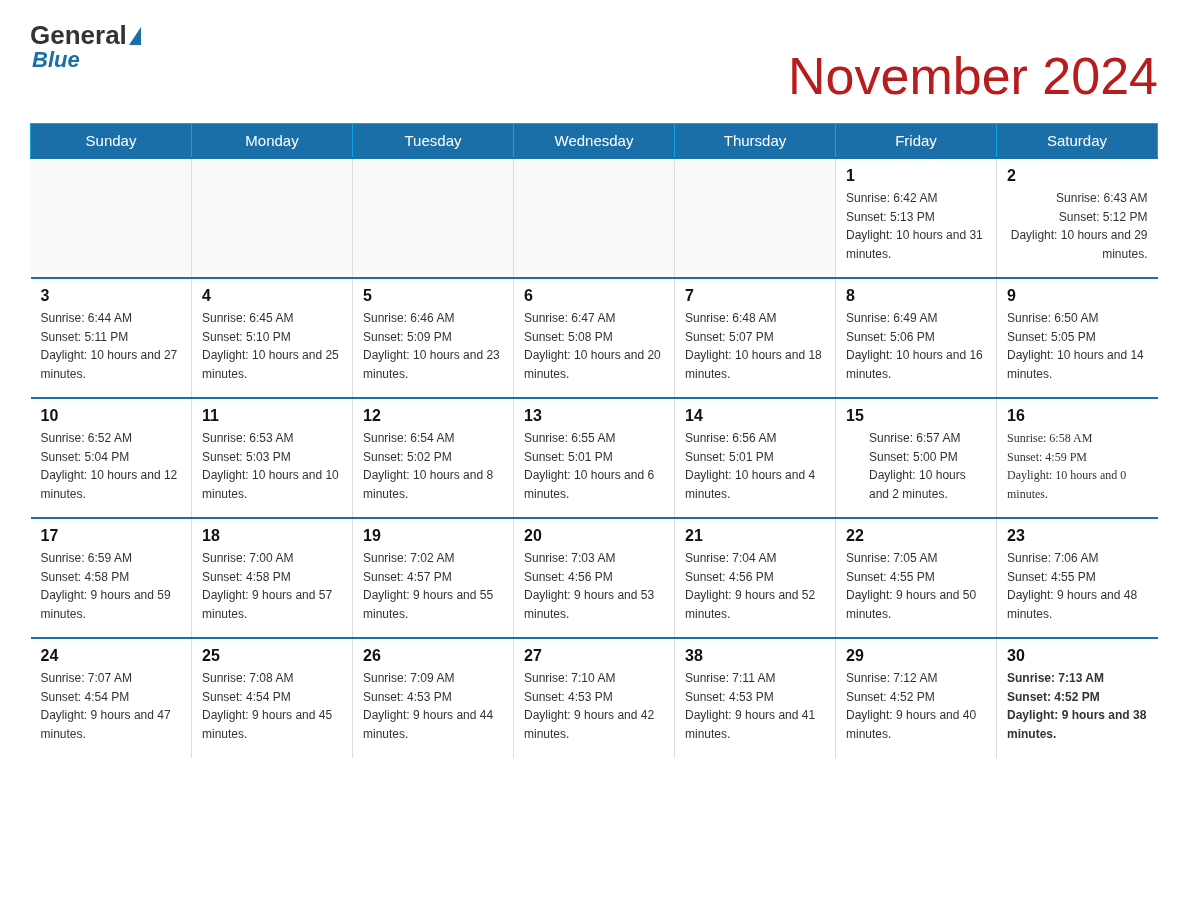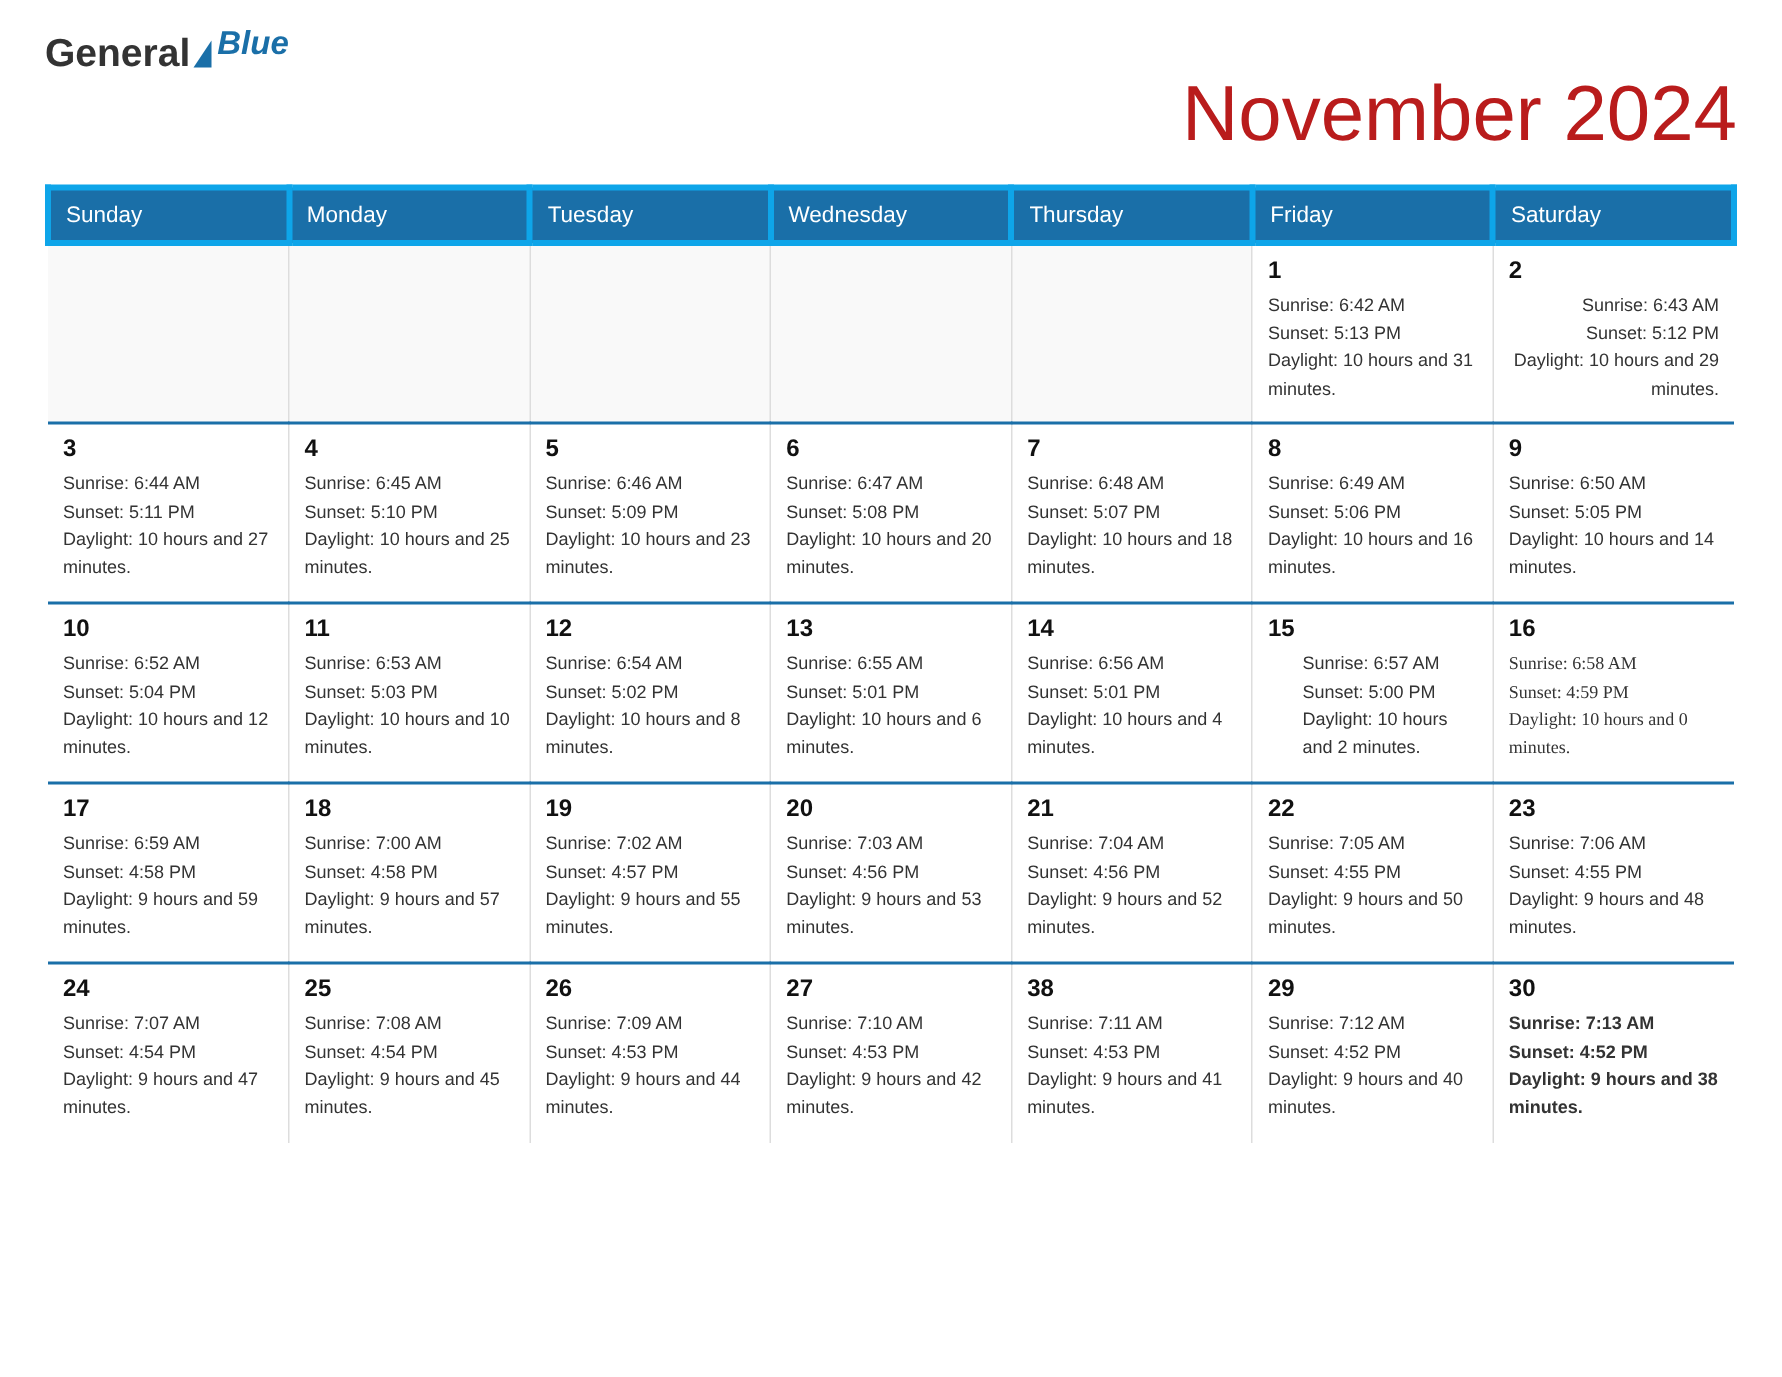--- a/index.html
+++ b/index.html
@@ -11,21 +11,21 @@
       min-height: 918px;
     }
     .header {
       display: flex;
       justify-content: space-between;
       align-items: flex-start;
       margin-bottom: 18px;
     }
     .logo {
       display: flex;
-      flex-direction: row;
+      flex-direction: column;
       align-items: flex-start;
     }
     .logo-text {
       display: flex;
       align-items: center;
       font-size: 26px;
       font-weight: bold;
       color: #333;
     }
     .logo-general { color: #333; }
@@ -63,22 +63,22 @@
       width: 100%;
       border-collapse: collapse;
       table-layout: fixed;
     }
     thead tr th {
       background-color: #1a6fa8;
       color: #fff;
       font-size: 15px;
       font-weight: normal;
       padding: 8px 10px;
-      text-align: left;
-      border: 4px solid #0ea5e9;
+      text-align: center;
+      border: 1px solid #0ea5e9;
     }
     tbody tr {
       border-top: 2px solid #1a6fa8;
     }
     tbody tr td {
       vertical-align: top;
       padding: 8px 10px;
       font-size: 12.5px;
       color: #333;
       border-right: 1px solid #ddd;

